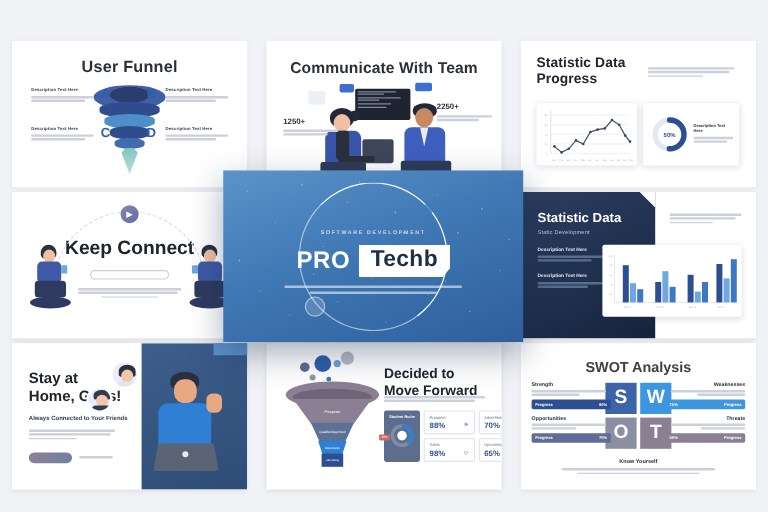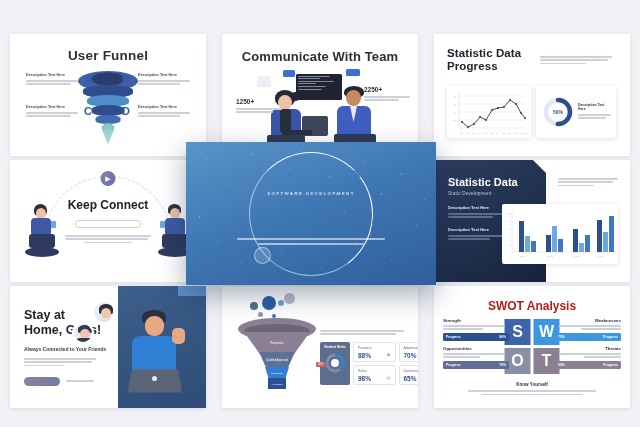--- a/index.html
+++ b/index.html
@@ -78,21 +78,21 @@
   .st-para { position: absolute; left: 106px; top: 22px; width: 72px; }
   .card-white {
     position: absolute; background: #fff; border-radius: 2px;
     box-shadow: 0 1px 5px rgba(40,55,90,.16);
   }
 
   
   #s-connect { left: 10px; top: 160px; width: 196px; height: 122px; }
   .kc-title {
     text-align: center; font-weight: 700; color: #20242d;
-    font-size: 12px; line-height: 1.25; margin-top: 38px;
+    font-size: 16px; line-height: 1.25; margin-top: 38px;
   }
   .kc-btn {
     margin: 7px auto 0; width: 66px; height: 8px; border-radius: 5px;
     border: .8px solid #ccd0da; background: #fff;
   }
   .kc-arc {
     position: absolute; left: 50%; transform: translateX(-50%);
     top: 16px; width: 128px; height: 80px;
     border: 1px dashed #d8dbe4; border-bottom: none;
     border-radius: 64px 64px 0 0;
@@ -159,21 +159,21 @@
     color: #8fa3c6; font-size: 5px; line-height: 6px; text-align: center;
   }
   .kpi-dark {
     position: absolute; left: 98px; top: 56px; width: 30px; height: 43px;
     background: #5c6d8d; border-radius: 2px;
   }
 
   
   #s-swot { left: 434px; top: 286px; width: 196px; height: 122px; }
   .swot-title {
-    text-align: center; font-weight: 700; color: #b91c1c;
+    text-align: center; font-weight: 700; color: #404040;
     font-size: 12px; margin-top: 13px;
   }
   .swot-grid {
     position: absolute; left: 50%; transform: translateX(-50%); top: 33px;
     display: grid; grid-template-columns: 26px 26px; grid-template-rows: 26px 26px;
     gap: 3px;
   }
   .swot-cell {
     display: flex; align-items: center; justify-content: center;
     color: #fff; font-size: 16px; font-weight: 700;
@@ -583,20 +583,24 @@
         <span>Qualified Approved</span>
       </div>
       <div style="position:absolute;left:27px;top:49px;width:24px;height:12px;background:#2f7fd4;clip-path:polygon(0 0,100% 0,84% 100%,16% 100%);display:flex;align-items:center;justify-content:center;color:#fff;font-size:2.4px;">
         <span>Opportunity</span>
       </div>
       <div style="position:absolute;left:30px;top:60px;width:18px;height:11px;background:#2d4f92;display:flex;align-items:center;justify-content:center;color:#fff;font-size:2.2px;">
         <span>Advertising</span>
       </div>
     </div>
 
+    <div class="dec-title">
+      <div>Decided to</div>
+      <div>Move Forward</div>
+    </div>
     <div style="position:absolute;left:98px;top:44px;width:84px;">
       <div class="lorem-line" style="width:100%"></div>
       <div class="lorem-line" style="width:90%"></div>
     </div>
 
     <div class="kpi-dark">
       <div style="color:#fff;font-size:3.2px;font-weight:700;text-align:center;margin-top:3px;line-height:1.3;">Student Niche</div>
       <svg viewBox="0 0 30 26" width="30" height="26" style="margin-top:1px;">
         <circle cx="15" cy="13" r="8" fill="none" stroke="#7f8ca8" stroke-width="3"></circle>
         <circle cx="15" cy="13" r="8" fill="none" stroke="#2f7fd4" stroke-width="3" stroke-dasharray="20 50" transform="rotate(-90 15 13)"></circle>
@@ -721,20 +725,24 @@
         <i style="left:74%;top:64%"></i>
         <i style="left:60%;top:36%"></i>
     </div>
 
     <div class="hero-ring"></div>
     <div class="hero-ring2"></div>
     <div class="hero-knob"></div>
 
     <div class="hero-eyebrow">Software Development</div>
 
+    <div class="hero-wordmark">
+      <span class="hero-pro">PRO</span>
+      <span class="hero-chip">Techb</span>
+    </div>
 
     <div class="hero-sub">
       <div class="lorem-line" style="width:100%"></div>
       <div class="lorem-line" style="width:72%"></div>
     </div>
   </div>
 
 </div>
 
 </body></html>

